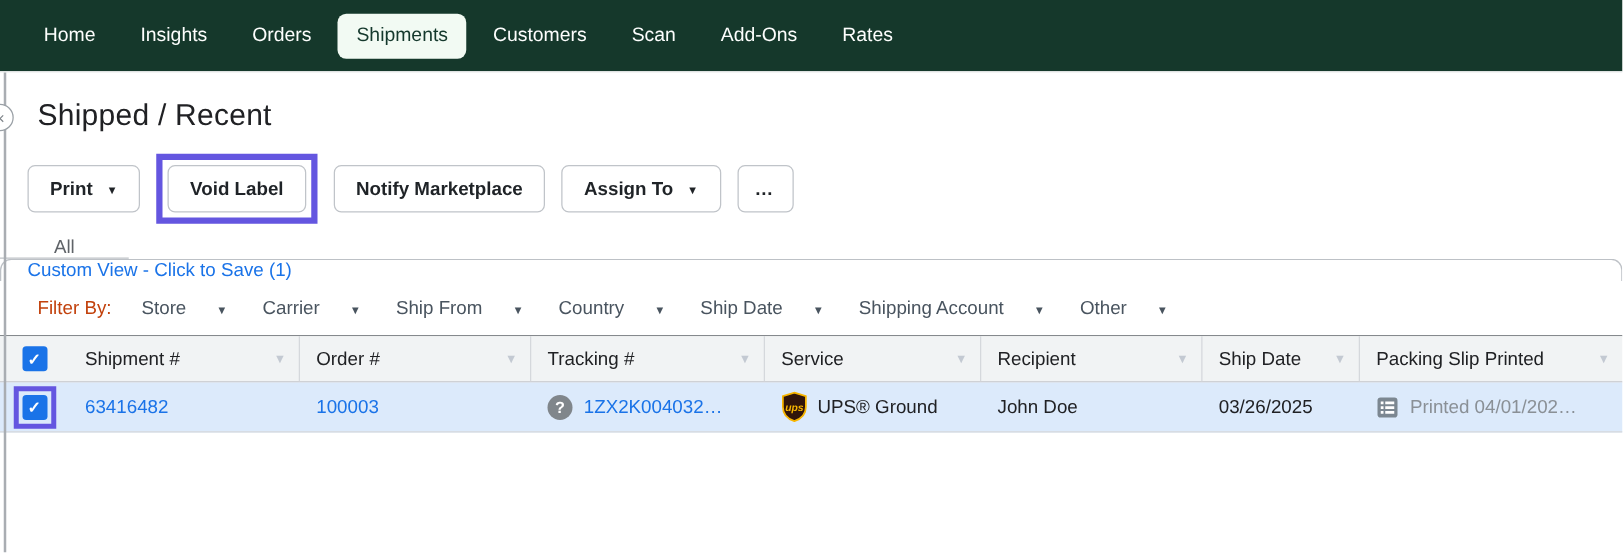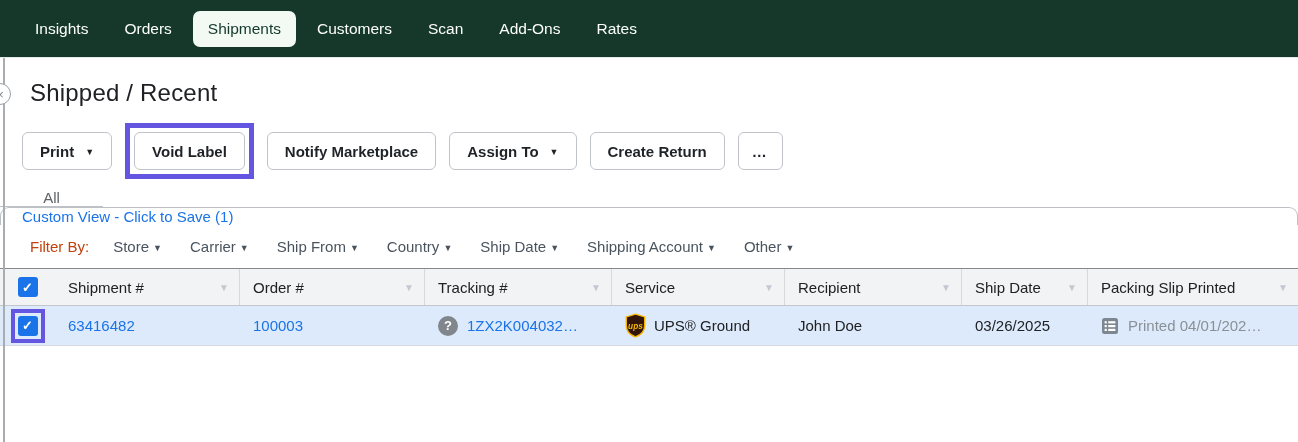--- a/index.html
+++ b/index.html
@@ -68,21 +68,21 @@
   }
   .tab-custom {
     border: 1px solid #bdc1c6; border-bottom: none; border-radius: 9px 9px 0 0;
     display: flex; align-items: center; padding: 0 21px;
     color: #1a73e8; font-size: 15px; background: #fff; cursor: pointer; white-space: nowrap;
   }
 
   
   .filters { display: flex; align-items: center; gap: 28px; padding: 14px 0 13px 30px; font-size: 15px; }
   .filter-label { color: #c2410c; font-weight: 400; margin-right: -4px; }
-  .filter-item { color: #49545f; font-weight: 500; display: flex; align-items: center; gap: 4px; cursor: pointer; white-space: nowrap; }
+  .filter-item { color: #49545f; font-weight: 500; display: flex; align-items: center; gap: 24px; cursor: pointer; white-space: nowrap; }
   .filter-item .caret { font-size: 9px; position: relative; top: 1px; }
 
   
   .table { border-top: 1px solid #85898d; }
   .thead { display: flex; background: #f1f3f4; height: 37px; border-bottom: 1px solid #c3c6ca; }
   .th {
     display: flex; align-items: center; justify-content: space-between;
     padding: 0 10px 0 13px; font-size: 15px; color: #202124; cursor: pointer;
   }
   .th, .td { border-right: 1px solid #d5d8dc; }
@@ -110,20 +110,21 @@
     display: flex; align-items: center; justify-content: center; margin-right: 9px; cursor: pointer;
   }
   .ups-logo { margin-right: 8px; flex-shrink: 0; }
   .slip-icon { margin-right: 9px; flex-shrink: 0; }
   .muted { color: #8a9096; white-space: nowrap; overflow: hidden; }
 </style>
 </head>
 <body>
 
 <header class="nav">
+  <div class="nav-item">Home</div>
   <div class="nav-item">Insights</div>
   <div class="nav-item">Orders</div>
   <div class="nav-item active">Shipments</div>
   <div class="nav-item">Customers</div>
   <div class="nav-item">Scan</div>
   <div class="nav-item">Add-Ons</div>
   <div class="nav-item">Rates</div>
 </header>
 
 <div class="content">
@@ -143,23 +144,20 @@
       <button class="btn">
         <span>Void Label</span>
       </button>
     </div>
     <button class="btn">
       <span>Notify Marketplace</span>
     </button>
     <button class="btn">
       <span>Assign To</span>
       <span class="caret">▼</span>
-    </button>
-    <button class="btn">
-      <span>Create Return</span>
     </button>
     <button class="btn btn-ellipsis">
       <span>…</span>
     </button>
   </div>
 
   <div class="tabs">
     <div class="tab-all">All</div>
     <div class="tab-custom">Custom View - Click to Save (1)</div>
   </div>

